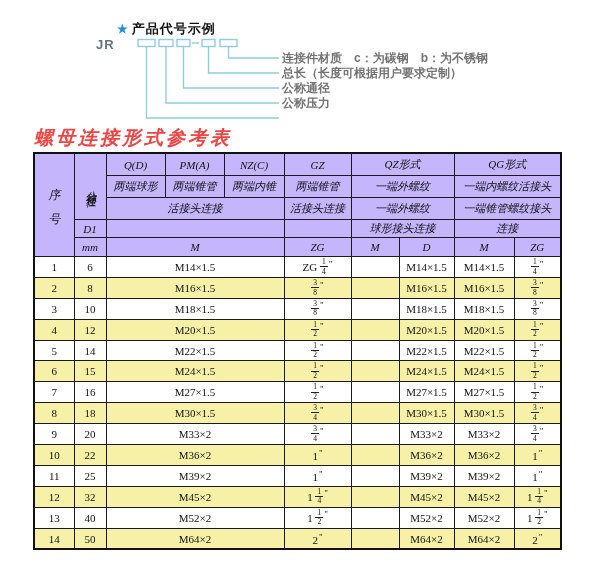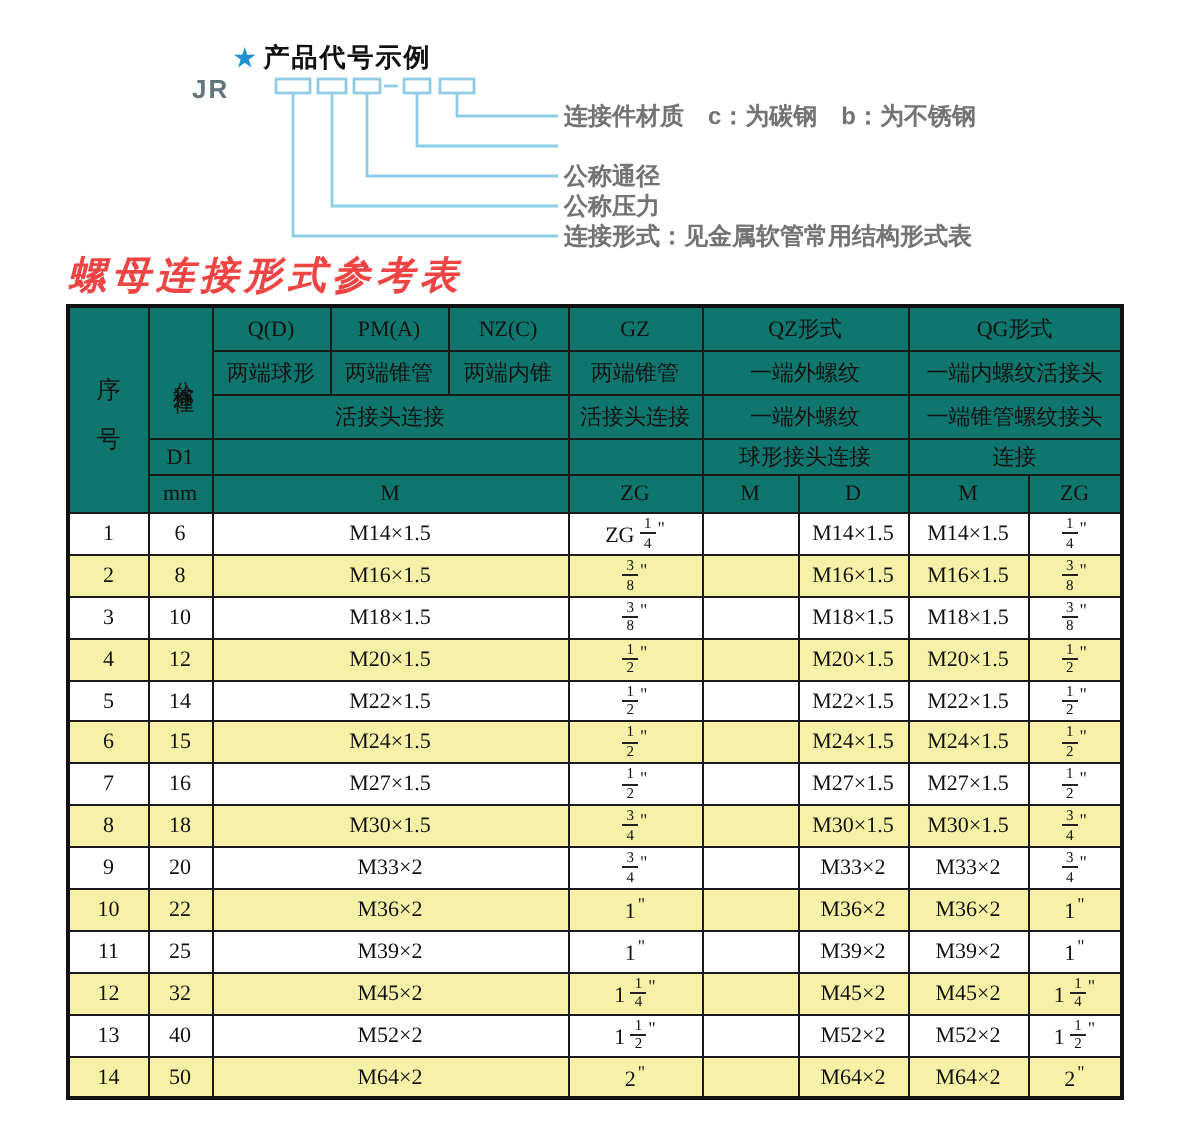--- a/index.html
+++ b/index.html
@@ -19,21 +19,21 @@
   
   .table-title{position:absolute;left:34px;top:125px;font-size:19px;font-weight:bold;font-style:italic;
     color:#ef4444;font-family:"Liberation Serif",serif;letter-spacing:3px;}
 
   
   table.ref{position:absolute;left:33px;top:152px;border-collapse:collapse;table-layout:fixed;
     width:527px;font-family:"Liberation Serif",serif;}
   table.ref td{border:1px solid #1a1a1a;text-align:center;vertical-align:middle;
     font-size:11px;color:#111;padding:0;overflow:hidden;}
   table.ref{border:2px solid #111;}
-  td.hb{background:#0f766e;}
+  td.hb{background:#c4b5fd;font-style:italic;}
   tr.white td{background:#ffffff;}
   tr.yellow td{background:#f6f1a6;}
   tr.hr1 td,tr.hr2 td,tr.hr3 td{height:21px;}
   tr.hr4 td{height:17px;}
   tr.hr5 td{height:18px;text-align:center;}
   tr.datarow td{height:19.9px;}
   .vtext{writing-mode:vertical-rl;text-orientation:upright;display:inline-block;line-height:1;}
   .v-serial{letter-spacing:26px;font-size:12px;}
   .v-diam{letter-spacing:2px;font-size:10.5px;}
 
@@ -64,23 +64,23 @@
     <g stroke="#8fcde6" stroke-width="1.4" fill="none">
       <polyline points="228.5,46.5 228.5,58 279,58"></polyline>
       <polyline points="208.5,46.5 208.5,73 279,73"></polyline>
       <polyline points="183.5,46.5 183.5,88 279,88"></polyline>
       <polyline points="166,46.5 166,103 279,103"></polyline>
       <polyline points="146.5,46.5 146.5,118 279,118"></polyline>
     </g>
   </svg>
 
   <div class="callout-label" style="top:51px">连接件材质　c：为碳钢　b：为不锈钢</div>
+  <div class="callout-label" style="top:66px">总长（长度可根据用户要求定制）</div>
   <div class="callout-label" style="top:81px">公称通径</div>
   <div class="callout-label" style="top:96px">公称压力</div>
-  <div class="callout-label" style="top:111px">连接形式：见金属软管常用结构形式表</div>
 
   <div class="table-title">螺母连接形式参考表</div>
 
   <table class="ref">
     <colgroup>
       <col style="width:40px">
         <col style="width:32px">
         <col style="width:59px">
         <col style="width:59px">
       <col style="width:60px">

